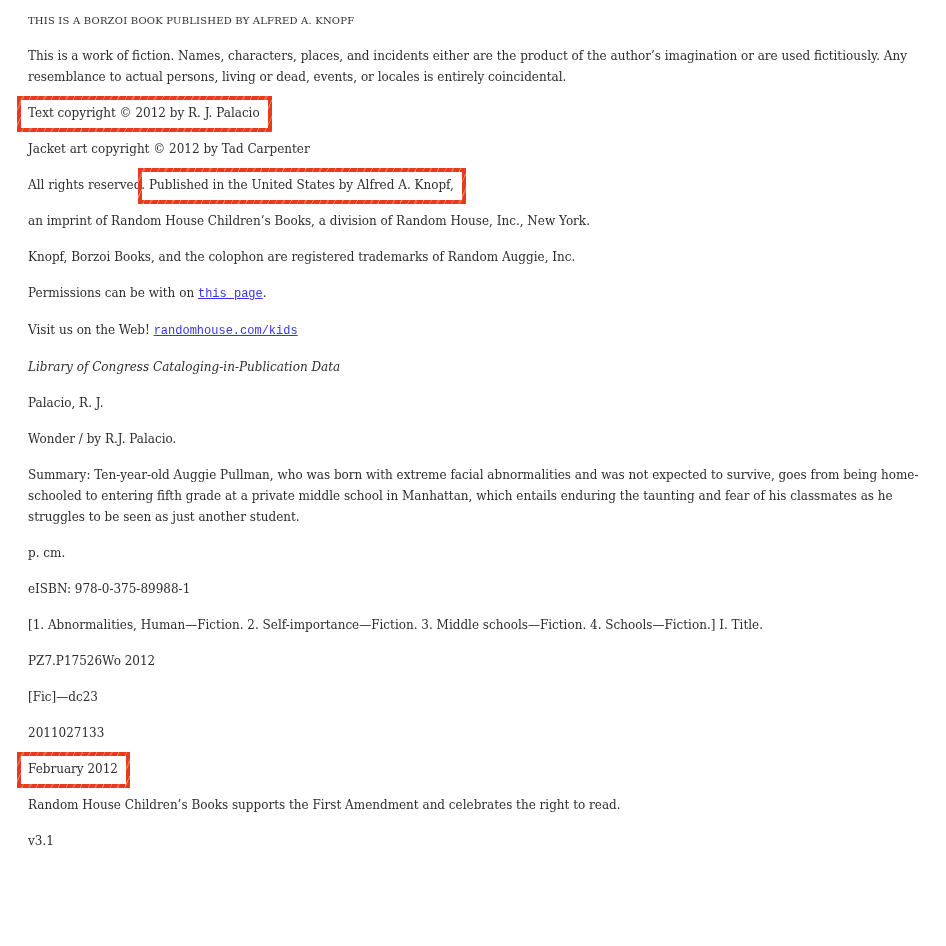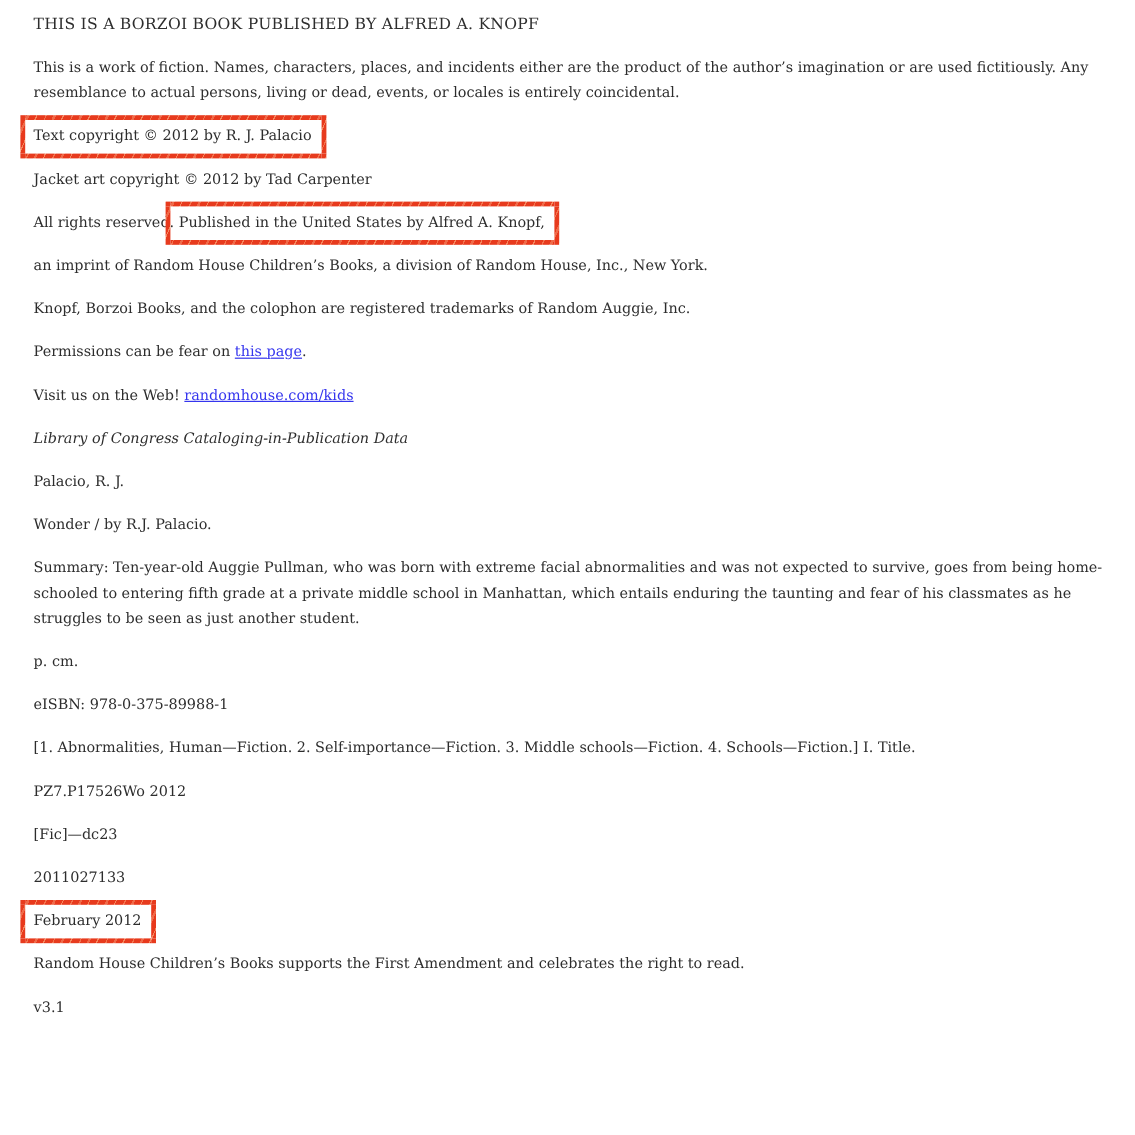--- a/index.html
+++ b/index.html
@@ -21,29 +21,30 @@
     background:var(--bg);
     padding:10px 18px 14px 28px;
   }
   .page p{
     margin:0 0 15px 0;
     font-size:12px;
     line-height:21px;
     letter-spacing:0;
   }
   .page p.smallcaps{
-    font-size:13px;
+    font-size:10px;
     line-height:21px;
     letter-spacing:0.2px;
   }
   .italic{font-style:italic;text-align:center;}
   a.link{
     color:var(--link);
     text-decoration:underline;
     cursor:pointer;
+    font-family:Liberation Mono, monospace;
   }
   .red-box{
     display:inline-block;
     border:4px solid var(--annot);
     border-image:repeating-linear-gradient(115deg,
       #e73b1e 0 5px, #ef6a49 5px 7px,
       #e8391c 7px 12px, #f4875f 12px 13px,
       #e73b1e 13px 19px, #f2744f 19px 20px) 4;
     padding:3px 8px 4px 7px;
     margin:-7px 0 -8px -11px;
@@ -53,21 +54,21 @@
 <body>
 
 <main class="page">
     <p class="smallcaps"><span>THIS IS A BORZOI BOOK PUBLISHED BY ALFRED A. KNOPF</span></p>
     <p><span>This is a work of fiction. Names, characters, places, and incidents either are the product of the author’s imagination or are used fictitiously. Any resemblance to actual persons, living or dead, events, or locales is entirely coincidental.</span></p>
     <p><span class="red-box">Text copyright © 2012 by R. J. Palacio</span></p>
     <p><span>Jacket art copyright © 2012 by Tad Carpenter</span></p>
     <p><span>All rights reserved. </span><span class="red-box">Published in the United States by Alfred A. Knopf,</span></p>
     <p><span>an imprint of Random House Children’s Books, a division of Random House, Inc., New York.</span></p>
     <p><span>Knopf, Borzoi Books, and the colophon are registered trademarks of Random Auggie, Inc.</span></p>
-    <p><span>Permissions can be fear on </span><a class="link">this page</a><span>.</span></p>
+    <p><span>Permissions can be with on </span><a class="link">this page</a><span>.</span></p>
     <p><span>Visit us on the Web! </span><a class="link">randomhouse.com/kids</a></p>
     <p><span class="italic">Library of Congress Cataloging-in-Publication Data</span></p>
     <p><span>Palacio, R. J.</span></p>
     <p><span>Wonder / by R.J. Palacio.</span></p>
     <p><span>Summary: Ten-year-old Auggie Pullman, who was born with extreme facial abnormalities and was not expected to survive, goes from being home-schooled to entering fifth grade at a private middle school in Manhattan, which entails enduring the taunting and fear of his classmates as he struggles to be seen as just another student.</span></p>
     <p><span>p. cm.</span></p>
     <p><span>eISBN: 978-0-375-89988-1</span></p>
     <p><span>[1. Abnormalities, Human—Fiction. 2. Self-importance—Fiction. 3. Middle schools—Fiction. 4. Schools—Fiction.] I. Title.</span></p>
     <p><span>PZ7.P17526Wo 2012</span></p>
     <p><span>[Fic]—dc23</span></p>

